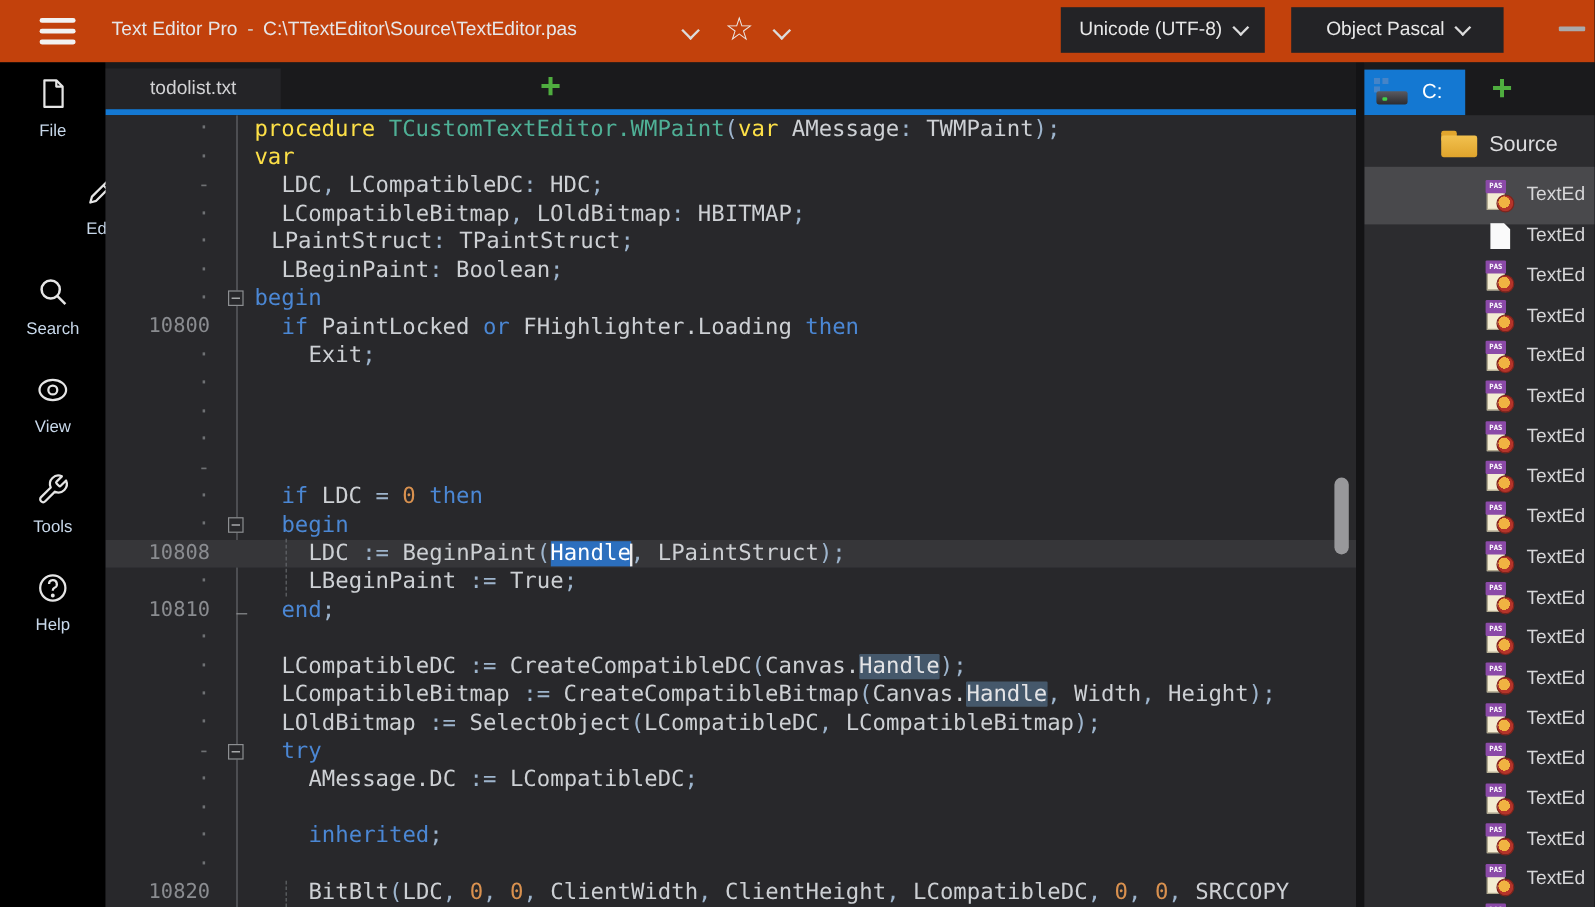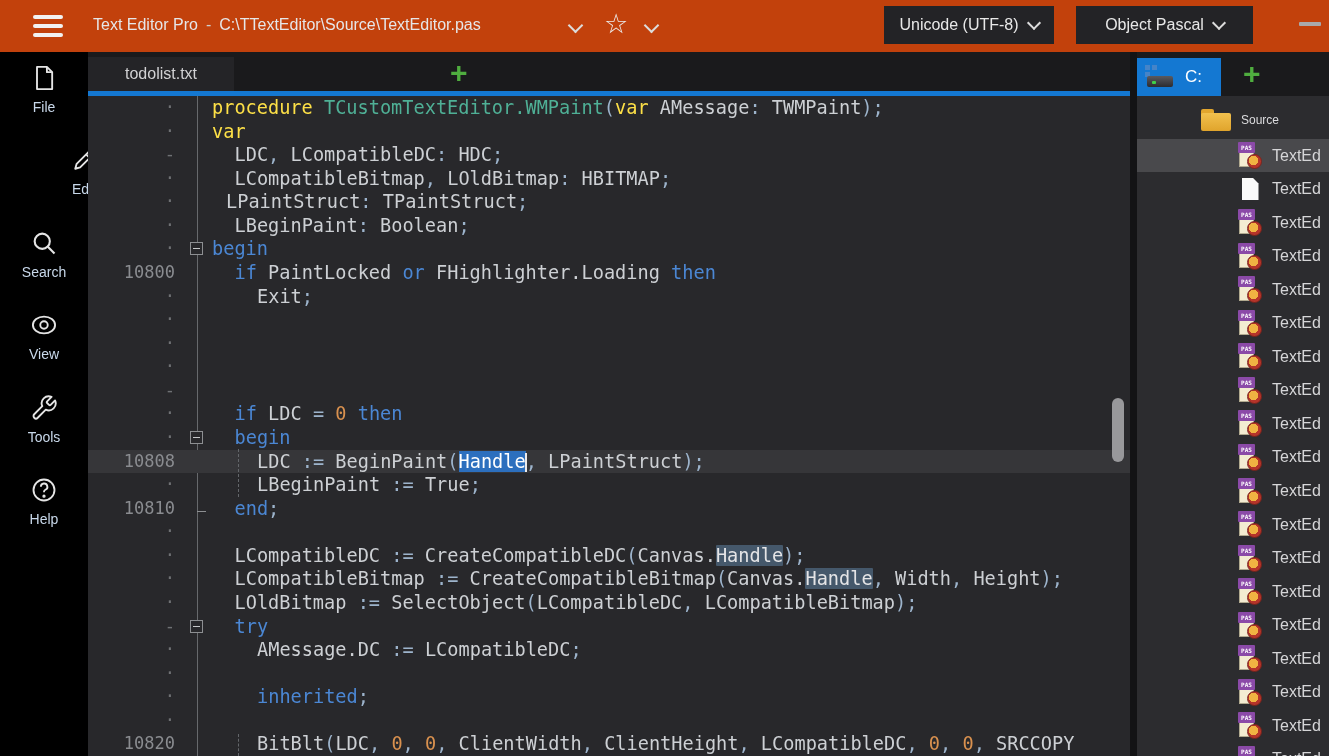--- a/index.html
+++ b/index.html
@@ -70,22 +70,22 @@
   .drive-tab{position:absolute;left:0;top:6px;width:84px;height:38px;background:#1478d2;color:#fff;
              display:flex;align-items:center;gap:10px;padding-left:8px;box-sizing:border-box;
              font-size:17px;cursor:pointer;}
   .expl-plus{position:absolute;left:106px;top:7px;}
   .tree{left:1137px;top:96px;width:192px;height:660px;background:#2c2c2f;overflow:hidden;}
   .src-row{position:absolute;left:0;top:7px;width:192px;height:34px;display:flex;align-items:center;cursor:pointer;}
   .src-row .chv{width:8px;height:8px;border-color:#dadada;margin-left:44px;margin-top:-4px;}
   .folder{position:relative;width:30px;height:22px;margin-left:12px;}
   .folder .ftab{position:absolute;left:0;top:0;width:13px;height:8px;background:#e2a62e;border-radius:2px 2px 0 0;}
   .folder .fbody{position:absolute;left:0;top:4px;right:0;bottom:0;background:linear-gradient(#f2c14e,#e0a42c);border-radius:2px;}
-  .src-lbl{margin-left:10px;font-size:12px;color:#dcdcde;text-align:center;}
-  .file-row{position:absolute;left:0;width:192px;height:33px;display:flex;align-items:center;cursor:pointer;}
+  .src-lbl{margin-left:10px;font-size:18px;color:#dcdcde;text-align:center;}
+  .file-row{position:absolute;left:0;width:192px;height:48px;display:flex;align-items:center;cursor:pointer;}
   .file-row.selected{background:#49494c;}
   .file-row .icon-slot{margin-left:100px;width:26px;display:flex;justify-content:center;}
   .file-row .flbl{margin-left:9px;font-size:16px;color:#d6d6d8;white-space:nowrap;}
   .pas{position:relative;width:24px;height:27px;}
   .pas .pg{position:absolute;left:1px;top:7px;width:15px;height:18px;background:#f3ecd2;border:1px solid #b0a98f;box-sizing:border-box;}
   .pas .hdr{position:absolute;left:0;top:0;width:17px;height:11px;background:#8b4aa8;color:#fff;
             font:bold 6px/11px "DejaVu Sans Mono",monospace;text-align:center;border-radius:1px;letter-spacing:0;}
   .pas .seal{position:absolute;right:0;bottom:0;width:15px;height:15px;border-radius:50%;
              background:radial-gradient(circle at 42% 42%,#f0b342 0 44%,#b5342a 45% 100%);border:1px solid #7e241c;box-sizing:border-box;}
   .doc{width:17px;height:22px;background:#fafafa;clip-path:polygon(0 0,68% 0,100% 25%,100% 100%,0 100%);}

